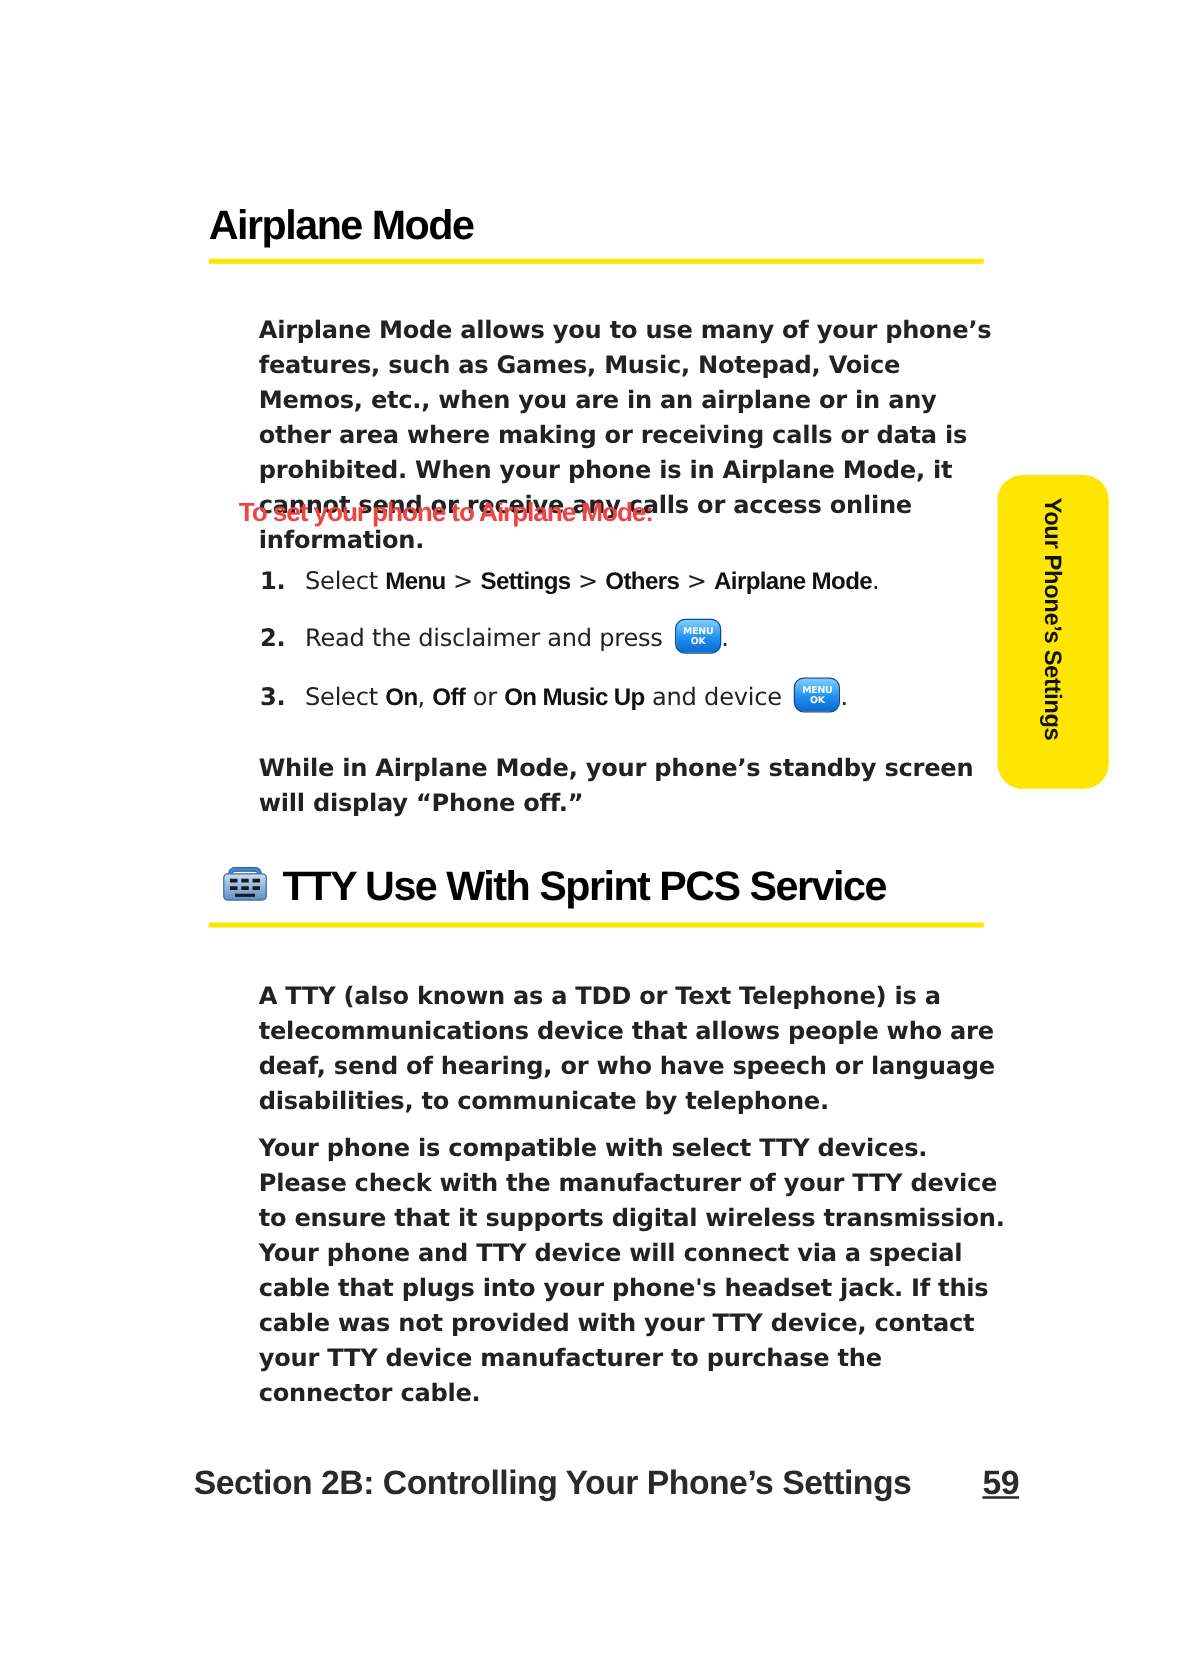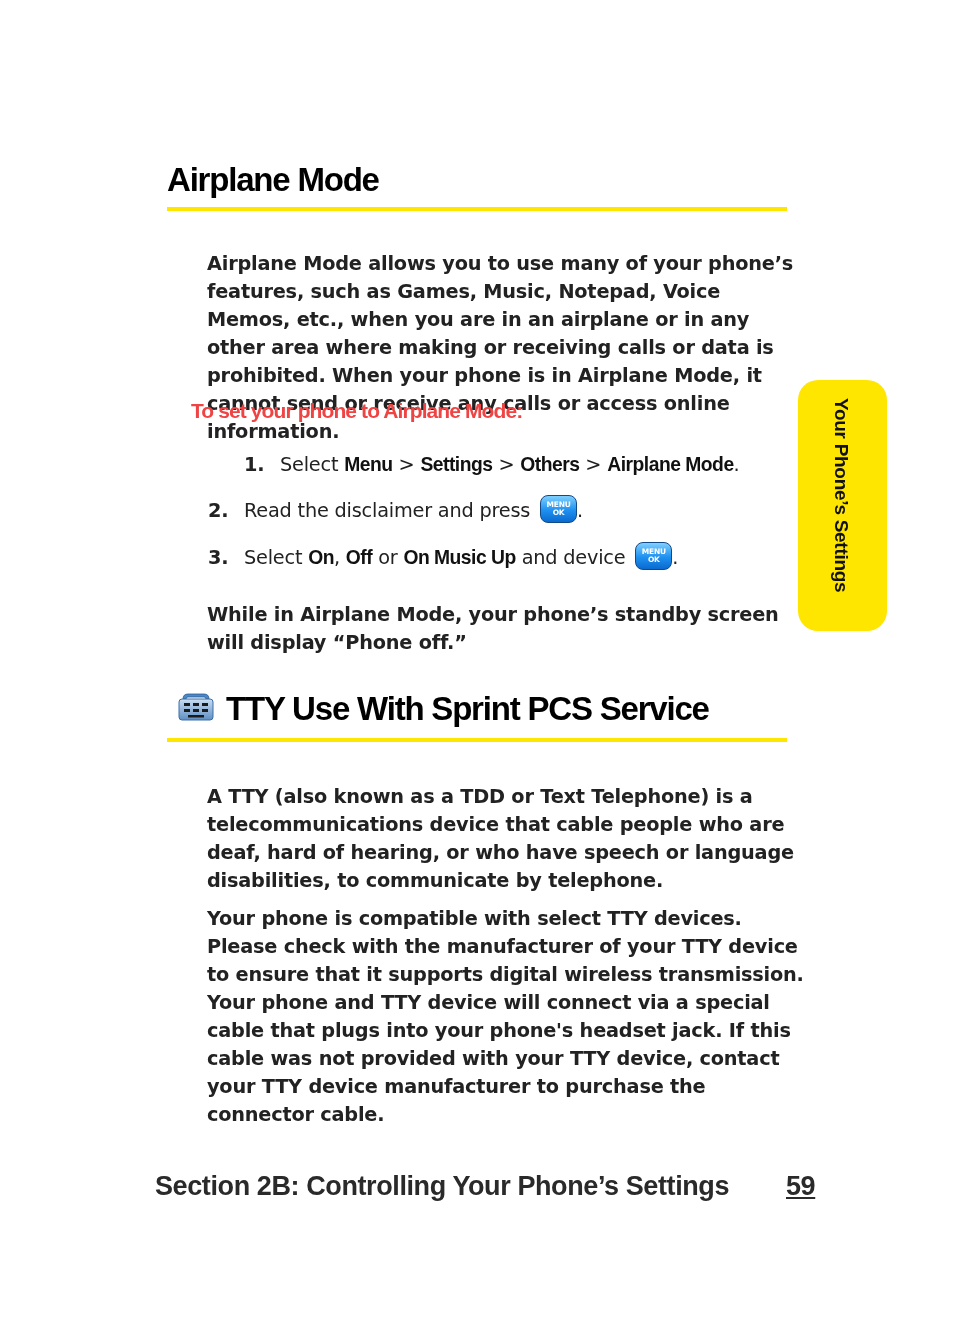--- a/index.html
+++ b/index.html
@@ -33,21 +33,21 @@
 </head>
 <body>
 
 <div class="h1" style="top:163px;">Airplane Mode</div>
 <div class="rule" style="top:207px;"></div>
 
 <p class="para" style="top:234px;">Airplane Mode allows you to use many of your phone’s features, such as Games, Music, Notepad, Voice Memos, etc., when you are in an airplane or in any other area where making or receiving calls or data is prohibited. When your phone is in Airplane Mode, it cannot send or receive any calls or access online information.</p>
 
 <div class="subhead">To set your phone to Airplane Mode:</div>
 
-<div class="step" style="top:451px;margin-left:36px;">
+<div class="step" style="top:451px;">
   <span class="num">1.</span><span>Select </span><b>Menu</b><span> &gt; </span><b>Settings</b><span> &gt; </span><b>Others</b><span> &gt; </span><b>Airplane Mode</b><span>.</span>
 </div>
 
 <div class="step" style="top:497px;">
   <span class="num">2.</span><span>Read the disclaimer and press </span><span class="menu-btn"><span>MENU</span><br><span>OK</span></span><span>.</span>
 </div>
 
 <div class="step" style="top:544px;">
   <span class="num">3.</span><span>Select </span><b>On</b><span>, </span><b>Off</b><span> or </span><b>On Music Up</b><span> and device </span><span class="menu-btn"><span>MENU</span><br><span>OK</span></span><span>.</span>
 </div>
@@ -69,20 +69,20 @@
       <rect x="24" y="11" width="6" height="3"></rect>
     <rect x="6" y="17" width="6" height="3"></rect>
       <rect x="15" y="17" width="6" height="3"></rect>
       <rect x="24" y="17" width="6" height="3"></rect>
     <rect x="10" y="23" width="16" height="2.5"></rect>
   </g>
 </svg>
 <div class="h1" style="top:692px; left:226px;">TTY Use With Sprint PCS Service</div>
 <div class="rule" style="top:738px;"></div>
 
-<p class="para" style="top:767px;">A TTY (also known as a TDD or Text Telephone) is a telecommunications device that cable people who are deaf, hard of hearing, or who have speech or language disabilities, to communicate by telephone.</p>
+<p class="para" style="top:767px;">A TTY (also known as a TDD or Text Telephone) is a telecommunications device that allows people who are deaf, send of hearing, or who have speech or language disabilities, to communicate by telephone.</p>
 <p class="para" style="top:889px;">Your phone is compatible with select TTY devices. Please check with the manufacturer of your TTY device to ensure that it supports digital wireless transmission. Your phone and TTY device will connect via a special cable that plugs into your phone's headset jack. If this cable was not provided with your TTY device, contact your TTY device manufacturer to purchase the connector cable.</p>
 
 <div class="tab"></div>
 <div class="tab-text">Your Phone’s Settings</div>
 
 <div class="footer" style="left:155px;">Section 2B: Controlling Your Phone’s Settings</div>
 <div class="footer" style="left:786px;text-decoration:underline;">59</div>
 
 </body></html>

